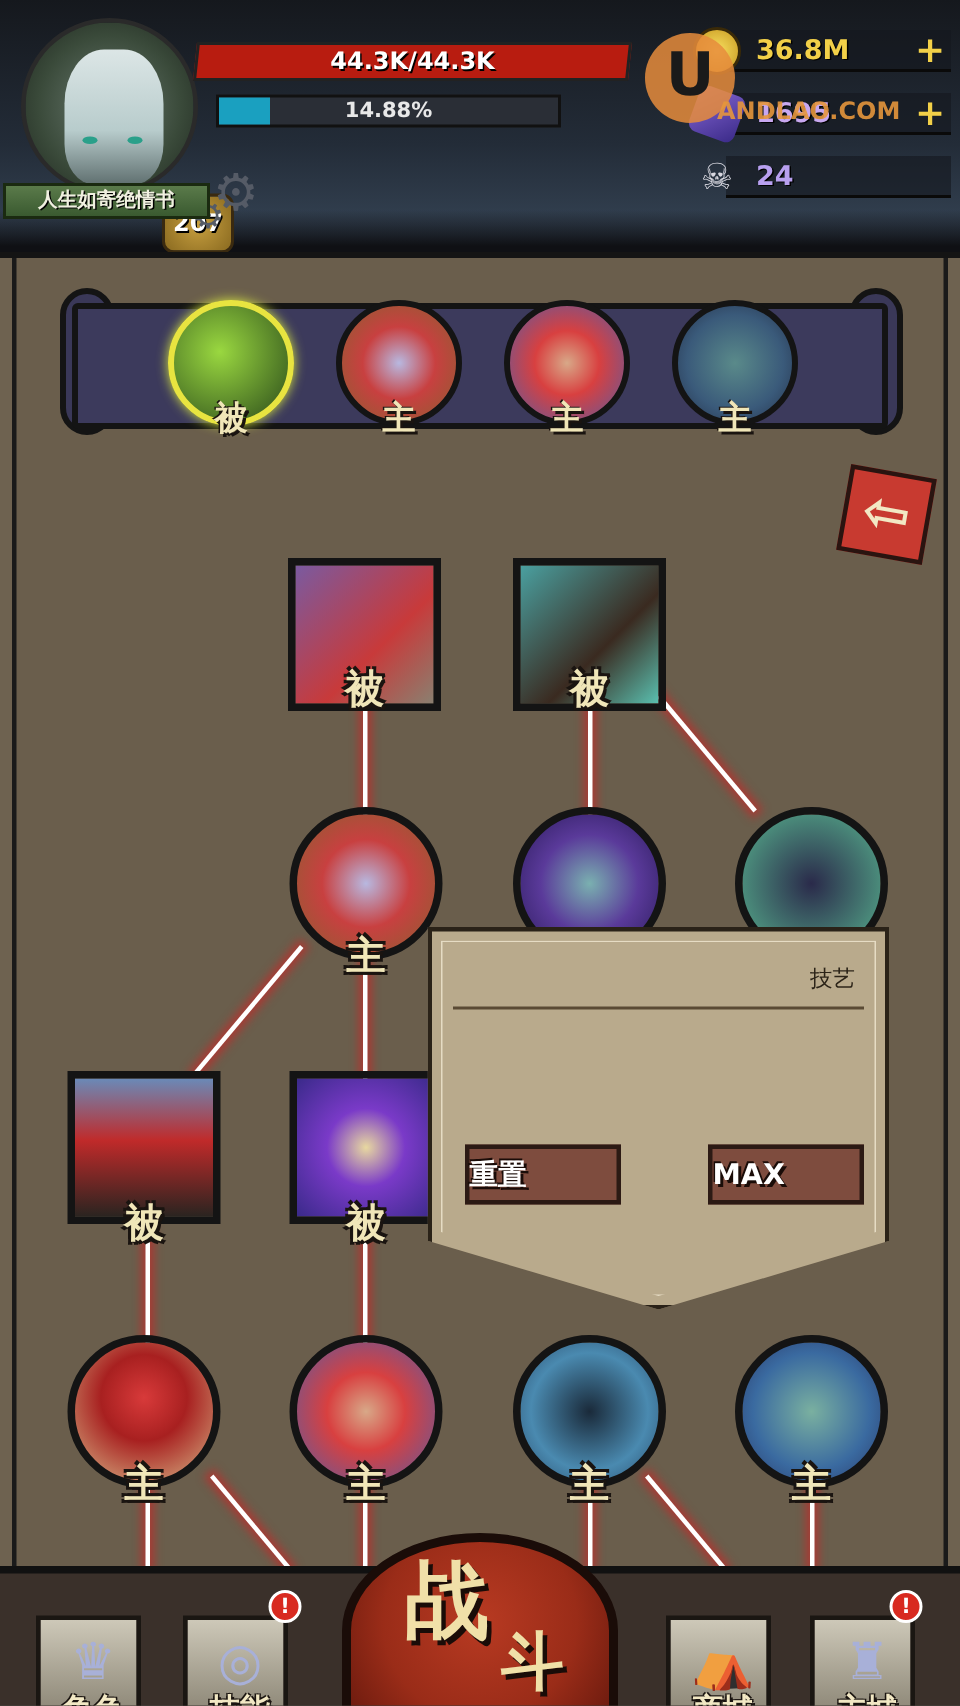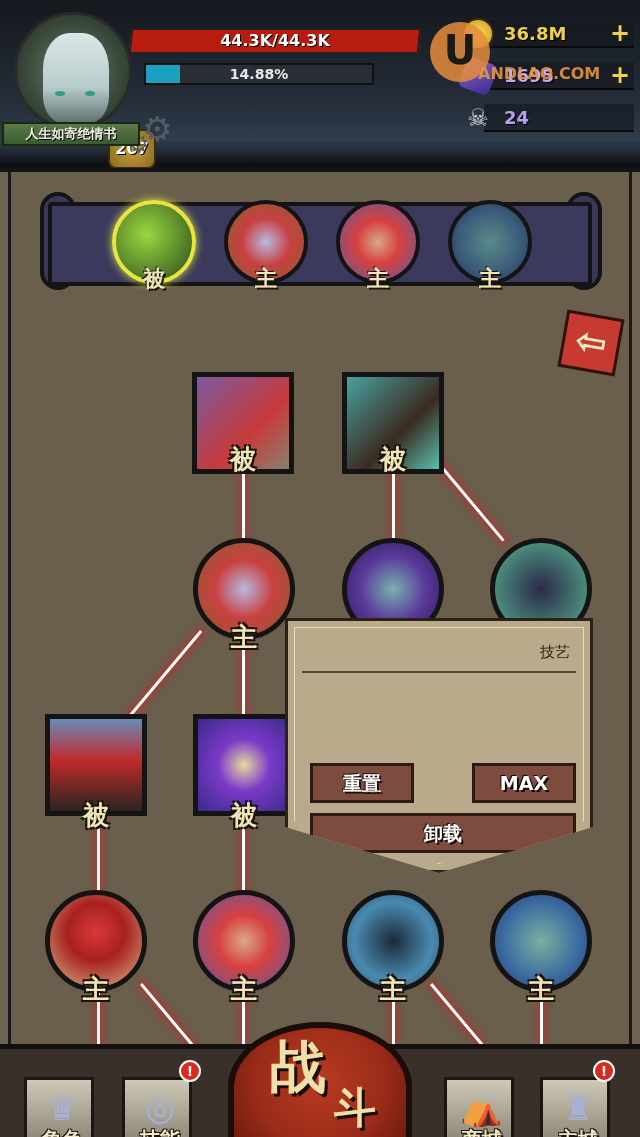--- a/index.html
+++ b/index.html
@@ -70,21 +70,21 @@
   
   .tooltip { position: absolute; left: 285px; top: 618px; width: 308px; height: 255px; background: #b9aa8c;
     border: 3px solid #2a2218; clip-path: polygon(0 0, 100% 0, 100% 82%, 50% 100%, 0 82%); }
   .tooltip-inner { position: absolute; left: 6px; top: 6px; right: 6px; bottom: 6px; border: 1px solid #e6dcc4;
     clip-path: polygon(0 0, 100% 0, 100% 82%, 50% 100%, 0 82%); }
   .tt-title { position: absolute; left: 16px; top: 18px; color: #1c1810; font-size: 20px; font-weight: bold; }
   .tt-cat { position: absolute; right: 20px; top: 22px; color: #2c2418; font-size: 15px; }
   .tt-rule { position: absolute; left: 14px; right: 14px; top: 50px; height: 2px; background: #5a4a34; }
   .tt-desc { position: absolute; left: 18px; top: 62px; width: 270px; color: #2a2418; font-size: 16px; line-height: 24px; }
   .tt-btn { position: absolute; height: 40px; background: #7e4c3e; border: 3px solid #2c1a14; color: #fff; font-size: 19px;
-    font-weight: bold; text-align: center; line-height: 34px; text-shadow: 2px 2px 0 #1a0c08, -1px -1px 0 #1a0c08; }
+    font-weight: bold; text-align: left; line-height: 34px; text-shadow: 2px 2px 0 #1a0c08, -1px -1px 0 #1a0c08; }
   
   .bottom { position: absolute; left: 0; top: 1044px; width: 640px; height: 93px; background: #3a302a; border-top: 5px solid #111; }
   .nav-btn { position: absolute; top: 28px; width: 70px; height: 68px; background: linear-gradient(180deg,#cdc8b8,#8c8676);
     border: 3px solid #1a1612; }
   .nav-icon { position: absolute; top: 8px; width: 70px; text-align: center; font-size: 34px; color: #a8b0d8; }
   .nav-label { position: absolute; top: 46px; width: 70px; text-align: center; color: #f2e8c4; font-size: 20px; font-weight: bold;
     text-shadow: 2px 2px 0 #1a1410, -1px -1px 0 #1a1410, 1px -1px 0 #1a1410, -1px 1px 0 #1a1410; }
   .badge { position: absolute; width: 22px; height: 22px; border-radius: 50%; background: #d82a20; border: 2px solid #fff;
     color: #fff; font-size: 14px; font-weight: bold; text-align: center; line-height: 18px; }
   .fight-btn { position: absolute; left: 228px; top: 1022px; width: 184px; height: 130px; border-radius: 50% 50% 0 0;
@@ -194,21 +194,20 @@
 <div class="node-tag" style="left:342px;top:972px;">主</div>
 <div class="node round" style="left:490px;top:890px;background:radial-gradient(circle,#7ab0a0 0%,#3a6aa0 60%,#2a3a6a 100%);"></div>
 <div class="node-tag" style="left:490px;top:972px;">主</div>
 
 <div class="tooltip">
   <div class="tooltip-inner"></div>
   <div class="tt-cat">技艺</div>
   <div class="tt-rule"></div>
   <div class="tt-btn" style="left:22px;top:142px;width:104px;">重置</div>
   <div class="tt-btn" style="left:184px;top:142px;width:104px;">MAX</div>
-  <div class="tt-btn" style="left:22px;top:192px;width:266px;">卸载</div>
 </div>
 
 <div class="bottom">
   <div class="nav-btn" style="left:24px;">
     <div class="nav-icon">♛</div>
     <div class="nav-label">角色</div>
   </div>
   <div class="nav-btn" style="left:122px;">
     <div class="nav-icon">◎</div>
     <div class="nav-label">技能</div>

